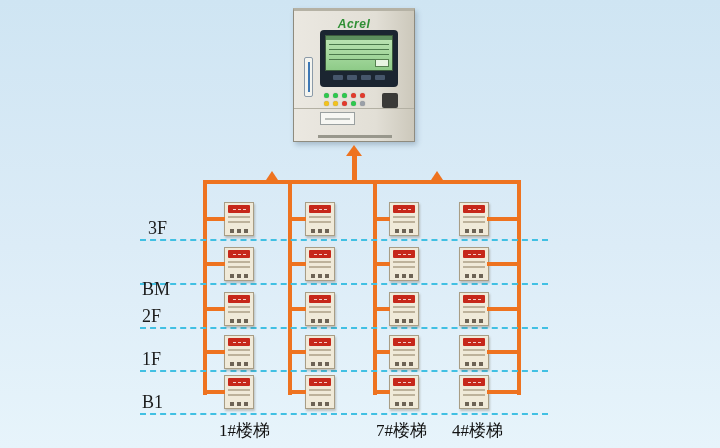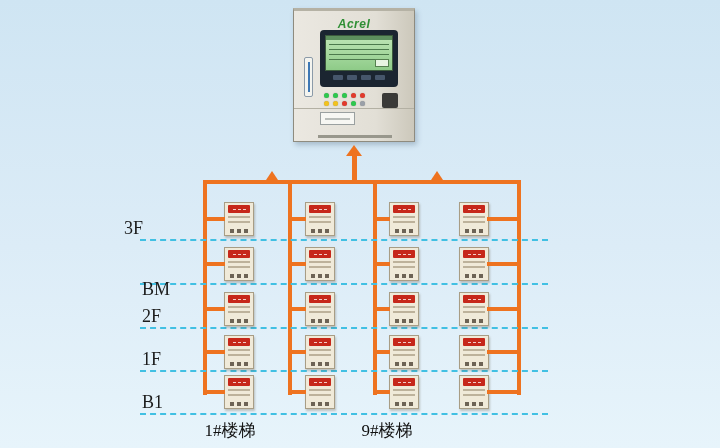--- a/index.html
+++ b/index.html
@@ -39,21 +39,21 @@
 
   
   .orange { background:#ee7320; }
   .arrowhead { width:0; height:0; border-left:8px solid transparent;
                border-right:8px solid transparent; border-bottom:11px solid #ee7320; }
   .arrowhead.small { border-left-width:6px; border-right-width:6px; border-bottom-width:9px; }
 
   
   .floorline { left:140px; width:408px; border-top:2px dashed #41c0e3; }
   .flabel { font:400 18px "Liberation Serif", serif; color:#1c1c1c; }
-  .slabel { width:80px; text-align:center; font:400 17px "Liberation Serif", serif; color:#111; }
+  .slabel { width:80px; text-align:right; font:400 17px "Liberation Serif", serif; color:#111; }
 
   
   .dev { width:30px; height:34px; background:#f0ead9; border:1px solid #a89d85;
          box-shadow:1px 2px 2px rgba(90,80,60,.3); padding:2px 3px; display:flex; flex-direction:column; }
   .dev-head { height:8px; background:#c6271a; border-radius:1px;
               display:flex; align-items:center; justify-content:center; gap:2px; }
   .dev-head i { width:3px; height:1px; background:#f3cdc7; display:block; }
   .dev-line { height:2px; background:#bdb29b; margin-top:3px; }
   .dev-pins { margin-top:auto; display:flex; justify-content:center; gap:3px; }
   .dev-pins i { width:4px; height:4px; background:#6d6355; display:block; }
@@ -112,28 +112,29 @@
   <div class="abs orange" style="left:288px;top:180px;width:4px;height:215px"></div>
   <div class="abs orange" style="left:373px;top:180px;width:4px;height:215px"></div>
   <div class="abs orange" style="left:517px;top:180px;width:4px;height:215px"></div>
 
   <div class="abs floorline" style="top:239px"></div>
   <div class="abs floorline" style="top:283px"></div>
   <div class="abs floorline" style="top:327px"></div>
   <div class="abs floorline" style="top:370px"></div>
   <div class="abs floorline" style="top:413px"></div>
 
-  <div class="abs flabel" style="left:124px;top:218px">3F</div>
+  <div class="abs flabel" style="left:148px;top:218px">3F</div>
   <div class="abs flabel" style="left:142px;top:279px">BM</div>
   <div class="abs flabel" style="left:142px;top:306px">2F</div>
   <div class="abs flabel" style="left:142px;top:349px">1F</div>
   <div class="abs flabel" style="left:142px;top:392px">B1</div>
 
   <div class="abs slabel" style="left:190px;top:419px">1#楼梯</div>
-  <div class="abs slabel" style="left:347px;top:419px">9#楼梯</div>
+  <div class="abs slabel" style="left:347px;top:419px">7#楼梯</div>
+  <div class="abs slabel" style="left:423px;top:419px">4#楼梯</div>
 
 <div class="abs dev" style="left: 224px; top: 202px;">
       <div class="dev-head">
         <i></i>
         <i></i>
         <i></i>
       </div>
       <div class="dev-line"></div>
       <div class="dev-line"></div>
       <div class="dev-pins">

